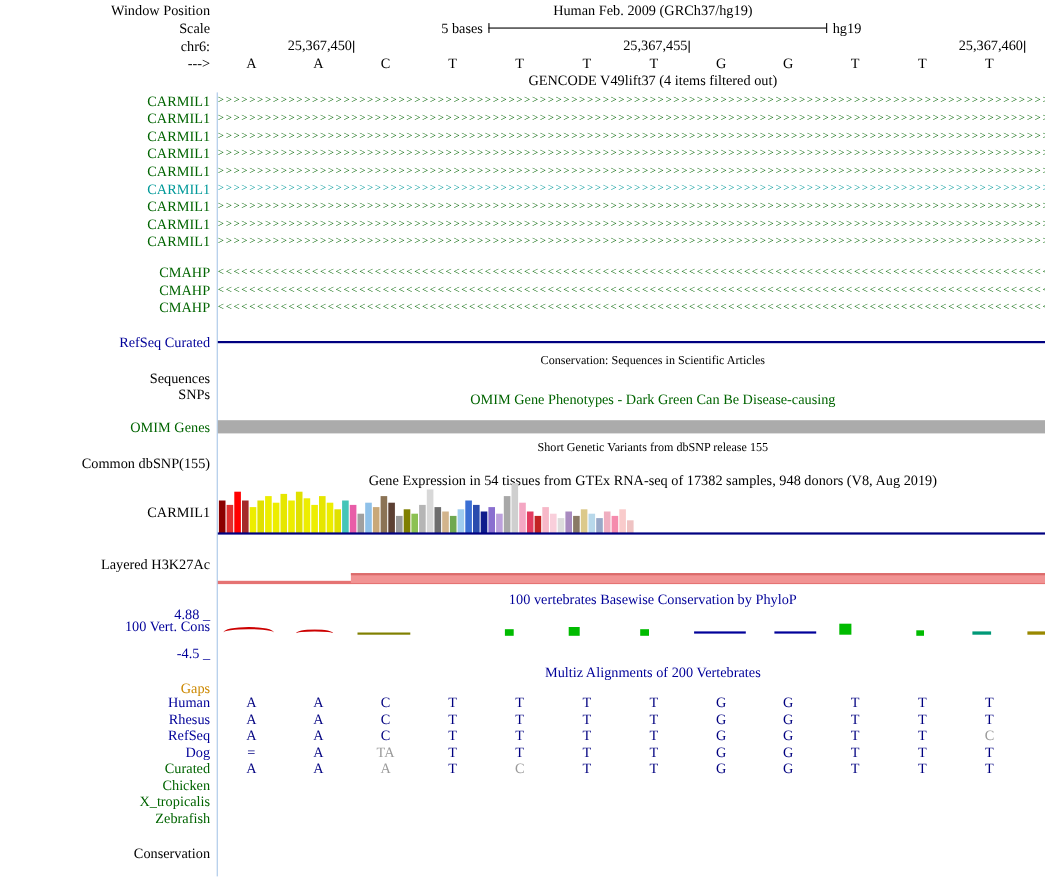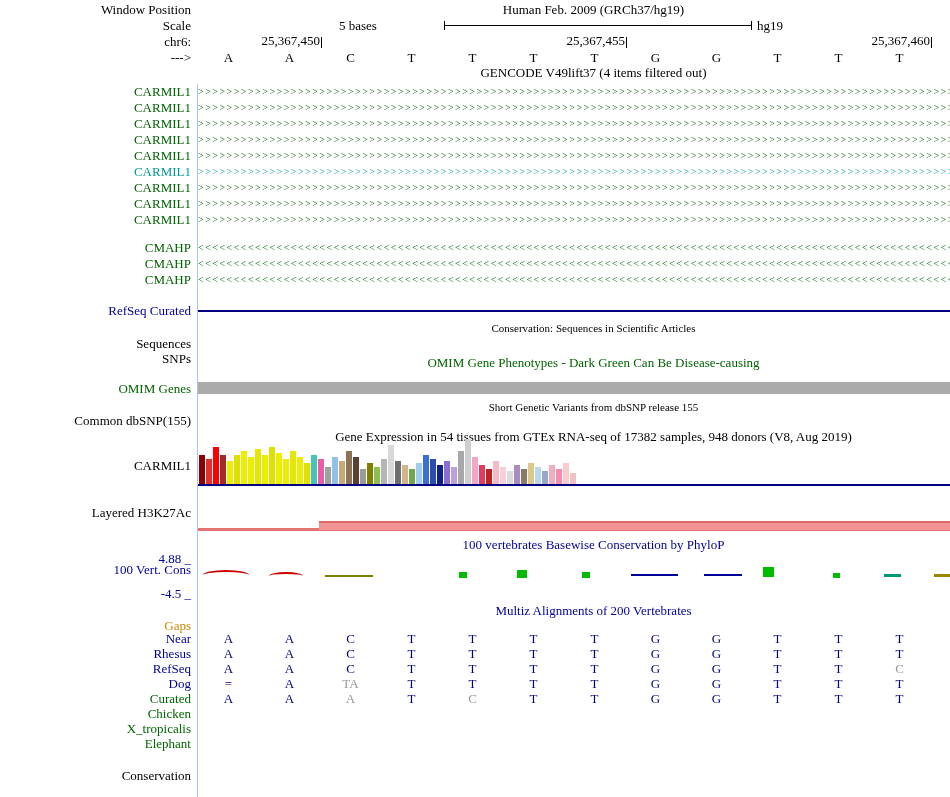--- a/index.html
+++ b/index.html
@@ -31,21 +31,21 @@
 <div class="page">
 
   <div class="guideline" style="left:156px;top:84px;height:713px;"></div>
 
   <div class="lbl" style="top:2px;">Window Position</div>
   <div class="headerflex" style="top:2px;">
     <span>Human Feb. 2009 (GRCh37/hg19)</span>
   </div>
 
   <div class="lbl" style="top:18px;">Scale</div>
-  <div style="position:absolute;left:298px;top:18px;width:100px;">5 bases</div>
+  <div style="position:absolute;left:298px;top:18px;width:100px;text-align:right;">5 bases</div>
   <div class="ruler-line" style="left:403px;top:25px;width:307px;"></div>
   <div class="ruler-tick" style="left:403px;top:21px;height:9px;"></div>
   <div class="ruler-tick" style="left:710px;top:21px;height:9px;"></div>
   <div style="position:absolute;left:716px;top:18px;">hg19</div>
 
   <div class="lbl" style="top:34px;">chr6:</div>
   <div class="tickwrap" style="left:121px;top:34px;">
     <span>25,367,450</span><span class="tickbar"></span>
   </div>
   <div class="tickwrap" style="left:426px;top:34px;">
@@ -196,21 +196,21 @@
       <div class="rect" style="left: 663px; top: 574px; width: 38px; height: 2px; background: rgb(0, 0, 153);"></div>
       <div class="rect" style="left: 722px; top: 567px; width: 11px; height: 10px; background: rgb(0, 187, 0);"></div>
       <div class="rect" style="left: 792px; top: 573px; width: 7px; height: 5px; background: rgb(0, 187, 0);"></div>
       <div class="rect" style="left: 843px; top: 574px; width: 17px; height: 3px; background: rgb(0, 153, 119);"></div>
       <div class="rect" style="left: 893px; top: 574px; width: 46px; height: 3px; background: rgb(153, 136, 0);"></div>
     </div>
 
   <div class="ctitle navy" style="top:604px;">Multiz Alignments of 200 Vertebrates</div>
   <div class="lbl" id="gaps-label" style="top: 618px; color: rgb(204, 136, 0);">Gaps</div>
   <div id="multiz-rows">
-      <div class="lbl" style="top: 631px; color: rgb(0, 0, 153);">Near</div>
+      <div class="lbl" style="top: 631px; color: rgb(0, 0, 153);">Human</div>
       <div class="track" style="top: 631px;">
         <div class="col base" style="left: 0px; color: rgb(0, 0, 128);">A</div>
         <div class="col base" style="left: 61px; color: rgb(0, 0, 128);">A</div>
         <div class="col base" style="left: 122px; color: rgb(0, 0, 128);">C</div>
         <div class="col base" style="left: 183px; color: rgb(0, 0, 128);">T</div>
         <div class="col base" style="left: 244px; color: rgb(0, 0, 128);">T</div>
         <div class="col base" style="left: 305px; color: rgb(0, 0, 128);">T</div>
         <div class="col base" style="left: 366px; color: rgb(0, 0, 128);">T</div>
         <div class="col base" style="left: 427px; color: rgb(0, 0, 128);">G</div>
         <div class="col base" style="left: 488px; color: rgb(0, 0, 128);">G</div>
@@ -280,19 +280,19 @@
         <div class="col base" style="left: 488px; color: rgb(0, 0, 128);">G</div>
         <div class="col base" style="left: 549px; color: rgb(0, 0, 128);">T</div>
         <div class="col base" style="left: 610px; color: rgb(0, 0, 128);">T</div>
         <div class="col base" style="left: 671px; color: rgb(0, 0, 128);">T</div>
         <div class="col base" style="left: 732px; color: rgb(153, 153, 153);">G</div>
       </div>
       <div class="lbl" style="top: 706px; color: rgb(0, 100, 0);">Chicken</div>
       <div class="track" style="top: 706px;"></div>
       <div class="lbl" style="top: 721px; color: rgb(0, 100, 0);">X_tropicalis</div>
       <div class="track" style="top: 721px;"></div>
-      <div class="lbl" style="top: 736px; color: rgb(0, 100, 0);">Elephant</div>
+      <div class="lbl" style="top: 736px; color: rgb(0, 100, 0);">Zebrafish</div>
       <div class="track" style="top: 736px;"></div>
     </div>
 
   <div class="lbl" style="top:768px;">Conservation</div>
 
 </div>
 
 </body></html>

